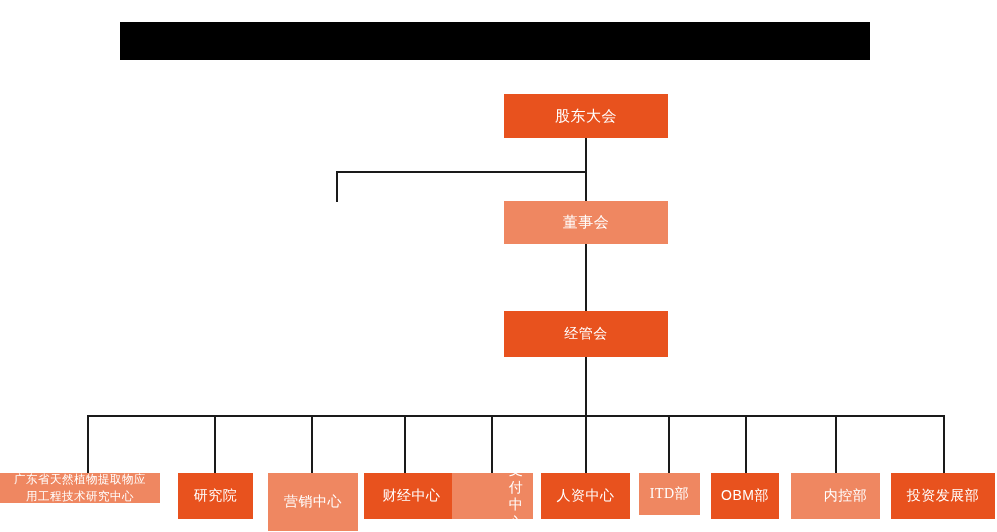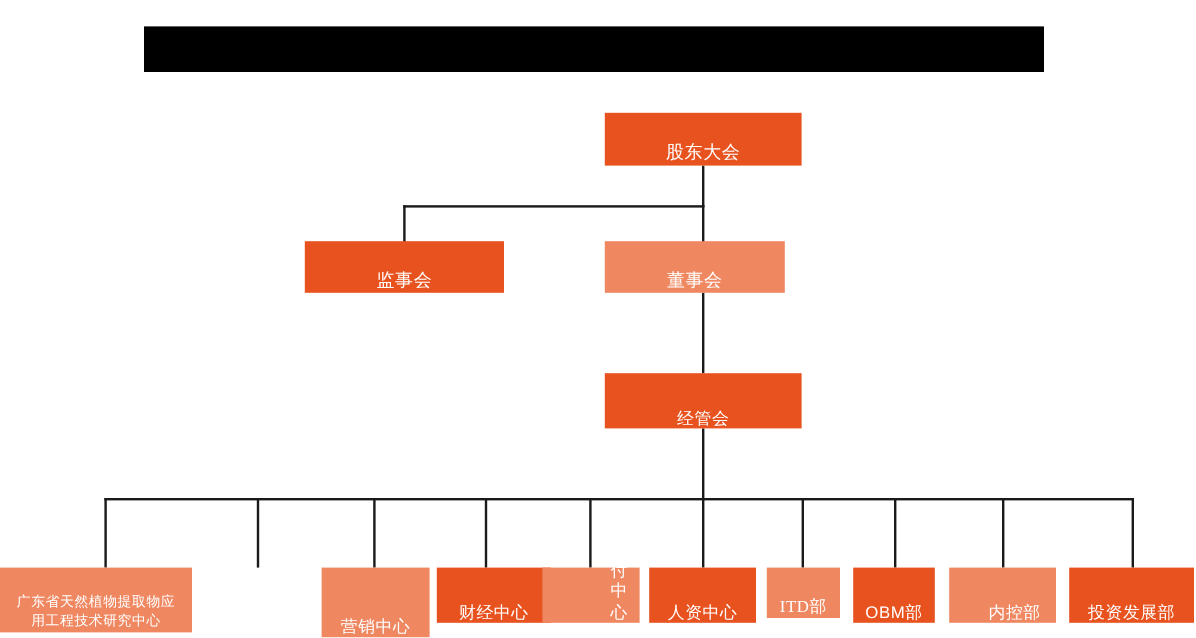--- a/index.html
+++ b/index.html
@@ -28,21 +28,21 @@
     width: 750px;
     height: 38px;
     background: #000000;
   }
 
   
   .node {
     position: absolute;
     box-sizing: border-box;
     display: flex;
-    align-items: flex-end;
+    align-items: center;
     justify-content: center;
     text-align: center;
     color: #ffffff;
     line-height: 1.25;
     letter-spacing: 0.5px;
     font-weight: 400;
     z-index: 3;
   }
   .node.primary   { background: #e8521e; }
   .node.secondary { background: #ef8761; }
@@ -101,34 +101,34 @@
   <div class="ln v" style="left:585px; top:415px; height:58px;"></div>
   <div class="ln v" style="left:668px; top:415px; height:58px;"></div>
   <div class="ln v" style="left:745px; top:415px; height:58px;"></div>
   <div class="ln v" style="left:835px; top:415px; height:58px;"></div>
   <div class="ln v" style="left:943px; top:415px; height:58px;"></div>
 
   <div class="node primary lvl1" style="left:504px; top:94px; width:164px; height:44px;">
     <span class="node-label">股东大会</span>
   </div>
 
-  <div class="node primary lvl2" style="left:254px; top:201px; width:166px; height:43px;">
-    <span class="node-label">监事会</span>
-  </div>
-  <div class="node secondary lvl2" style="left:504px; top:201px; width:150px; height:43px;">
+  <div class="node secondary lvl2" style="left:504px; top:201px; width:164px; height:43px;">
     <span class="node-label">董事会</span>
   </div>
 
   <div class="node primary lvl3" style="left:504px; top:311px; width:164px; height:46px;">
     <span class="node-label">经管会</span>
   </div>
 
-  <div class="node secondary leaf tiny" style="left:0px; top:473px; width:160px; height:54px;">
+  <div class="node secondary leaf tiny" style="left:0px; top:473px; width:160px; height:30px;">
     <span class="node-label">广东省天然植物提取物应
 用工程技术研究中心</span>
+  </div>
+  <div class="node primary leaf" style="left:178px; top:473px; width:75px; height:46px;">
+    <span class="node-label">研究院</span>
   </div>
   <div class="node secondary leaf" style="left:268px; top:473px; width:90px; height:58px;">
     <span class="node-label">营销中心</span>
   </div>
   <div class="node primary leaf" style="left:364px; top:473px; width:95px; height:46px;">
     <span class="node-label">财经中心</span>
   </div>
   <div class="node secondary leaf" style="left:452px; top:473px; width:81px; height:46px;padding-left:47px;">
     <span class="node-label">交付中心</span>
   </div>

